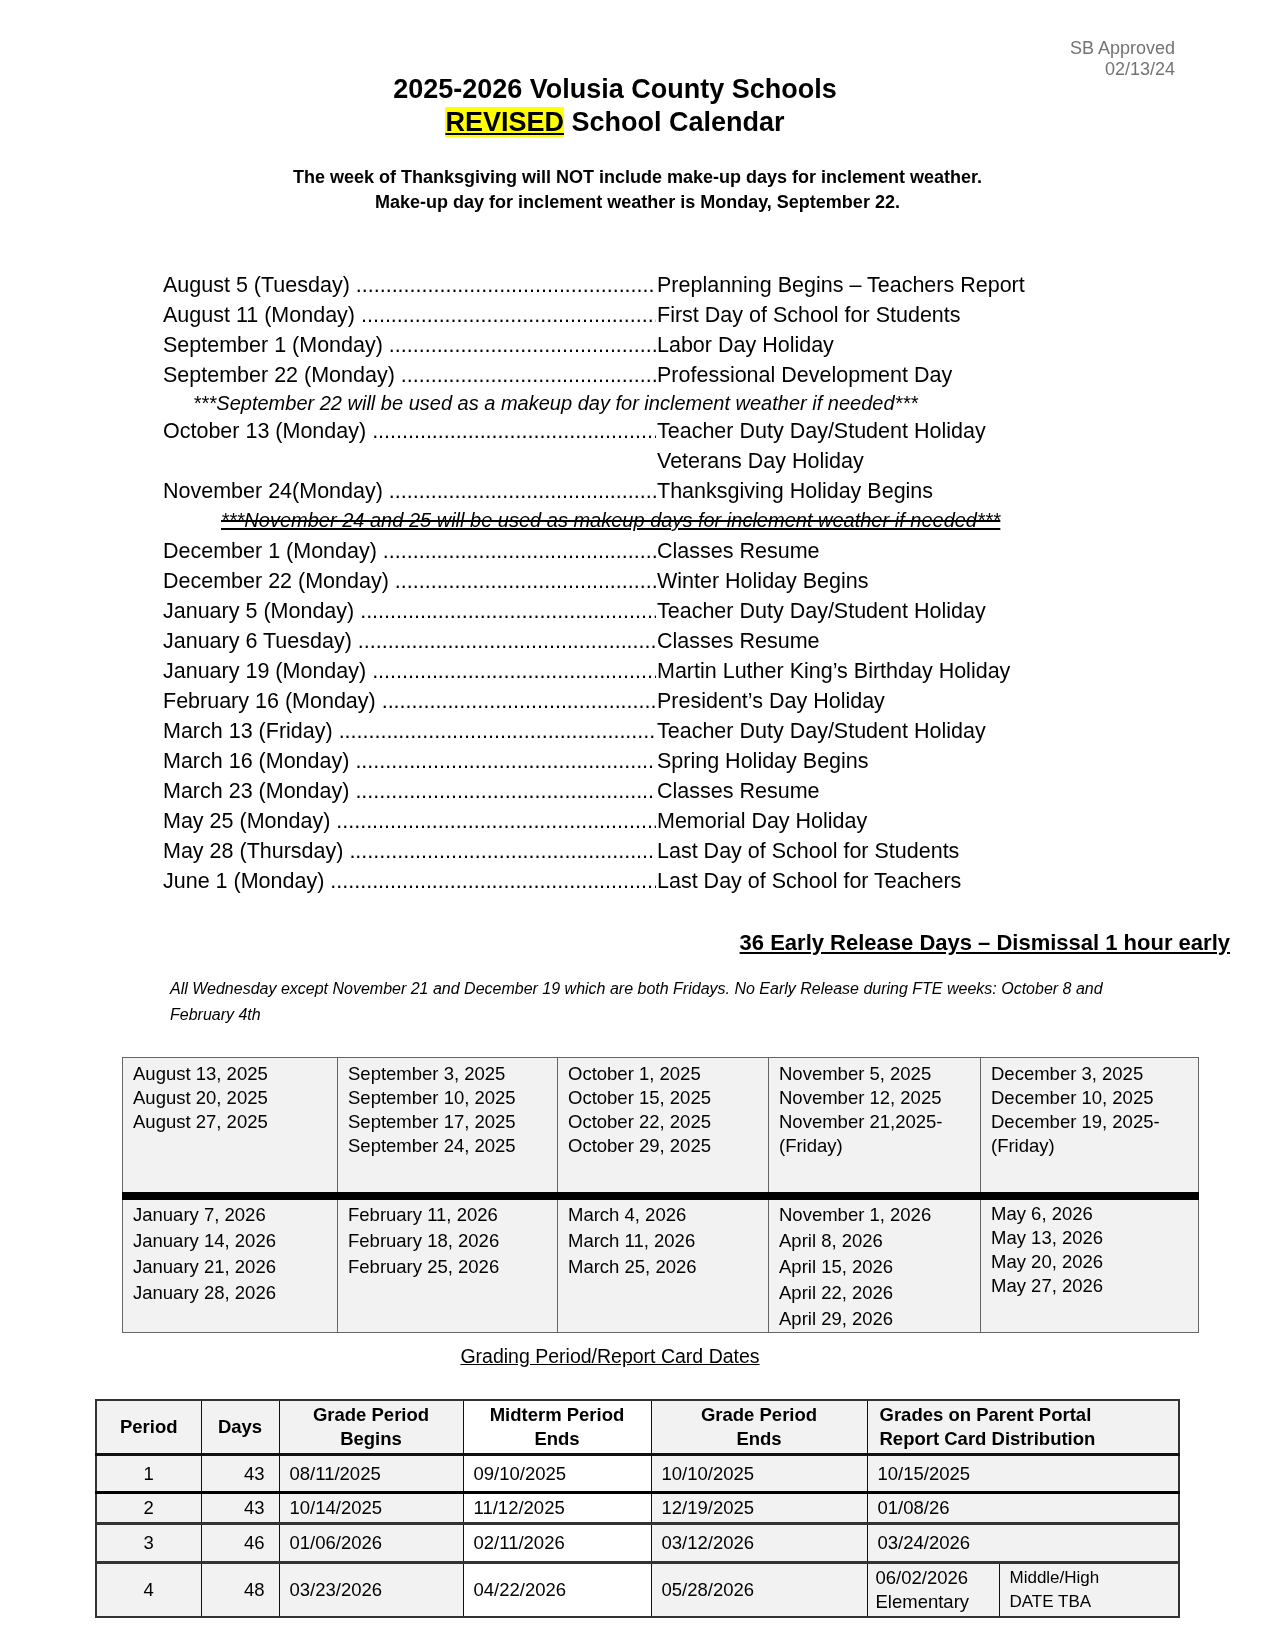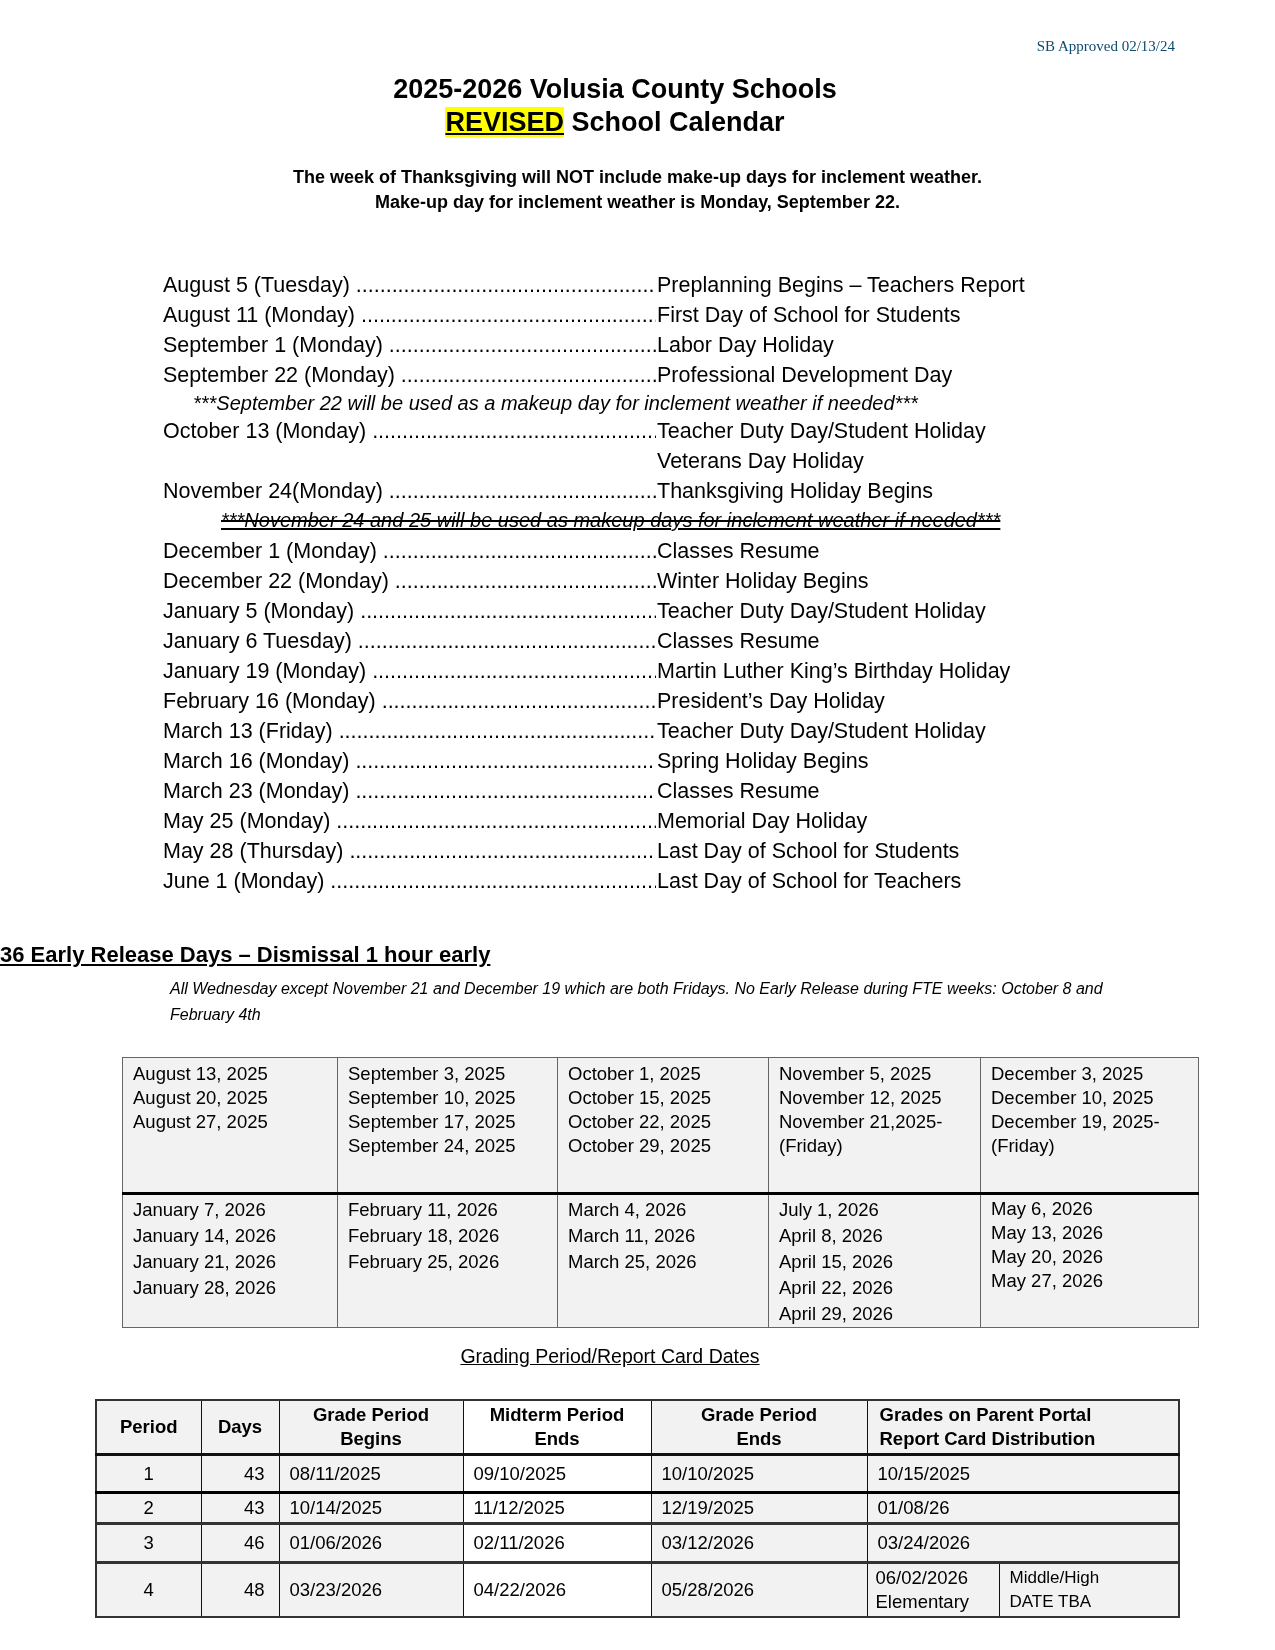--- a/index.html
+++ b/index.html
@@ -3,21 +3,21 @@
 <meta charset="utf-8">
 <style>
   html, body { margin: 0; padding: 0; background: #ffffff; }
   body {
     width: 1275px; height: 1650px; position: relative; overflow: hidden;
     font-family: "Liberation Sans", sans-serif; color: #000;
   }
   .abs { position: absolute; }
   .stamp {
     left: 995px; top: 38px; width: 180px; text-align: right;
-    font-size: 15px; color: #0c4a6e; font-family: Liberation Serif, serif;
+    font-size: 18px; color: #737373;
   }
   .title {
     left: 0; width: 1230px; text-align: center; font-weight: bold; font-size: 27px;
   }
   .title1 { top: 74px; }
   .title2 { top: 107px; }
   .hl { background: #ffff00; text-decoration: underline; }
   .notice {
     left: 0; width: 1275px; text-align: center; font-weight: bold; font-size: 18px;
   }
@@ -39,36 +39,36 @@
   .ev .desc {
     position: absolute; left: 493px; background: #fff; padding-left: 1px;
   }
   .ev .date-text { background: #fff; }
   .note {
     position: absolute; font-style: italic; font-size: 20px; line-height: 26px; white-space: nowrap;
   }
   .note-strike { text-decoration: line-through underline; }
 
   .er-heading {
-    left: 0; width: 1230px; top: 930px; text-align: left;
-    font-weight: bold; font-size: 22px; text-decoration: underline; margin-top: 12px;
+    left: 0; width: 1230px; top: 930px; text-align: right;
+    font-weight: bold; font-size: 22px; text-decoration: underline;
   }
   .er-desc {
     left: 170px; top: 976px; width: 940px; font-style: italic; font-size: 16px; line-height: 26px;
   }
 
   table.er {
     position: absolute; left: 122px; top: 1057px; width: 1076px;
     border-collapse: collapse; background: #f2f2f2; table-layout: fixed;
   }
   table.er td {
     border: 1.5px solid #666; vertical-align: top; padding: 4px 10px 0 10px;
     font-size: 18.5px; line-height: 24px;
   }
-  table.er tr.r1 td { height: 130px; border-bottom: 3px solid #000000; }
+  table.er tr.r1 td { height: 130px; border-bottom: 8px solid #000000; }
   table.er tr.r2 td { height: 128px; padding-top: 2px; line-height: 26px; }
   table.er .cell-item { display: block; }
 
   .gp-heading {
     left: 0; width: 1220px; top: 1345px; text-align: center;
     font-weight: normal; font-size: 19.5px; text-decoration: underline;
   }
 
   table.gp {
     position: absolute; left: 95px; top: 1399px; width: 1083px;
@@ -241,21 +241,21 @@
       <span class="cell-item">February 11, 2026</span>
       <span class="cell-item">February 18, 2026</span>
       <span class="cell-item">February 25, 2026</span>
     </td>
     <td>
       <span class="cell-item">March 4, 2026</span>
       <span class="cell-item">March 11, 2026</span>
       <span class="cell-item">March 25, 2026</span>
     </td>
     <td>
-      <span class="cell-item">July 1, 2026</span>
+      <span class="cell-item">November 1, 2026</span>
       <span class="cell-item">April 8, 2026</span>
       <span class="cell-item">April 15, 2026</span>
       <span class="cell-item">April 22, 2026</span>
       <span class="cell-item">April 29, 2026</span>
     </td>
     <td style="line-height:24px;">
       <span class="cell-item">May 6, 2026</span>
       <span class="cell-item">May 13, 2026</span>
       <span class="cell-item">May 20, 2026</span>
       <span class="cell-item">May 27, 2026</span>

